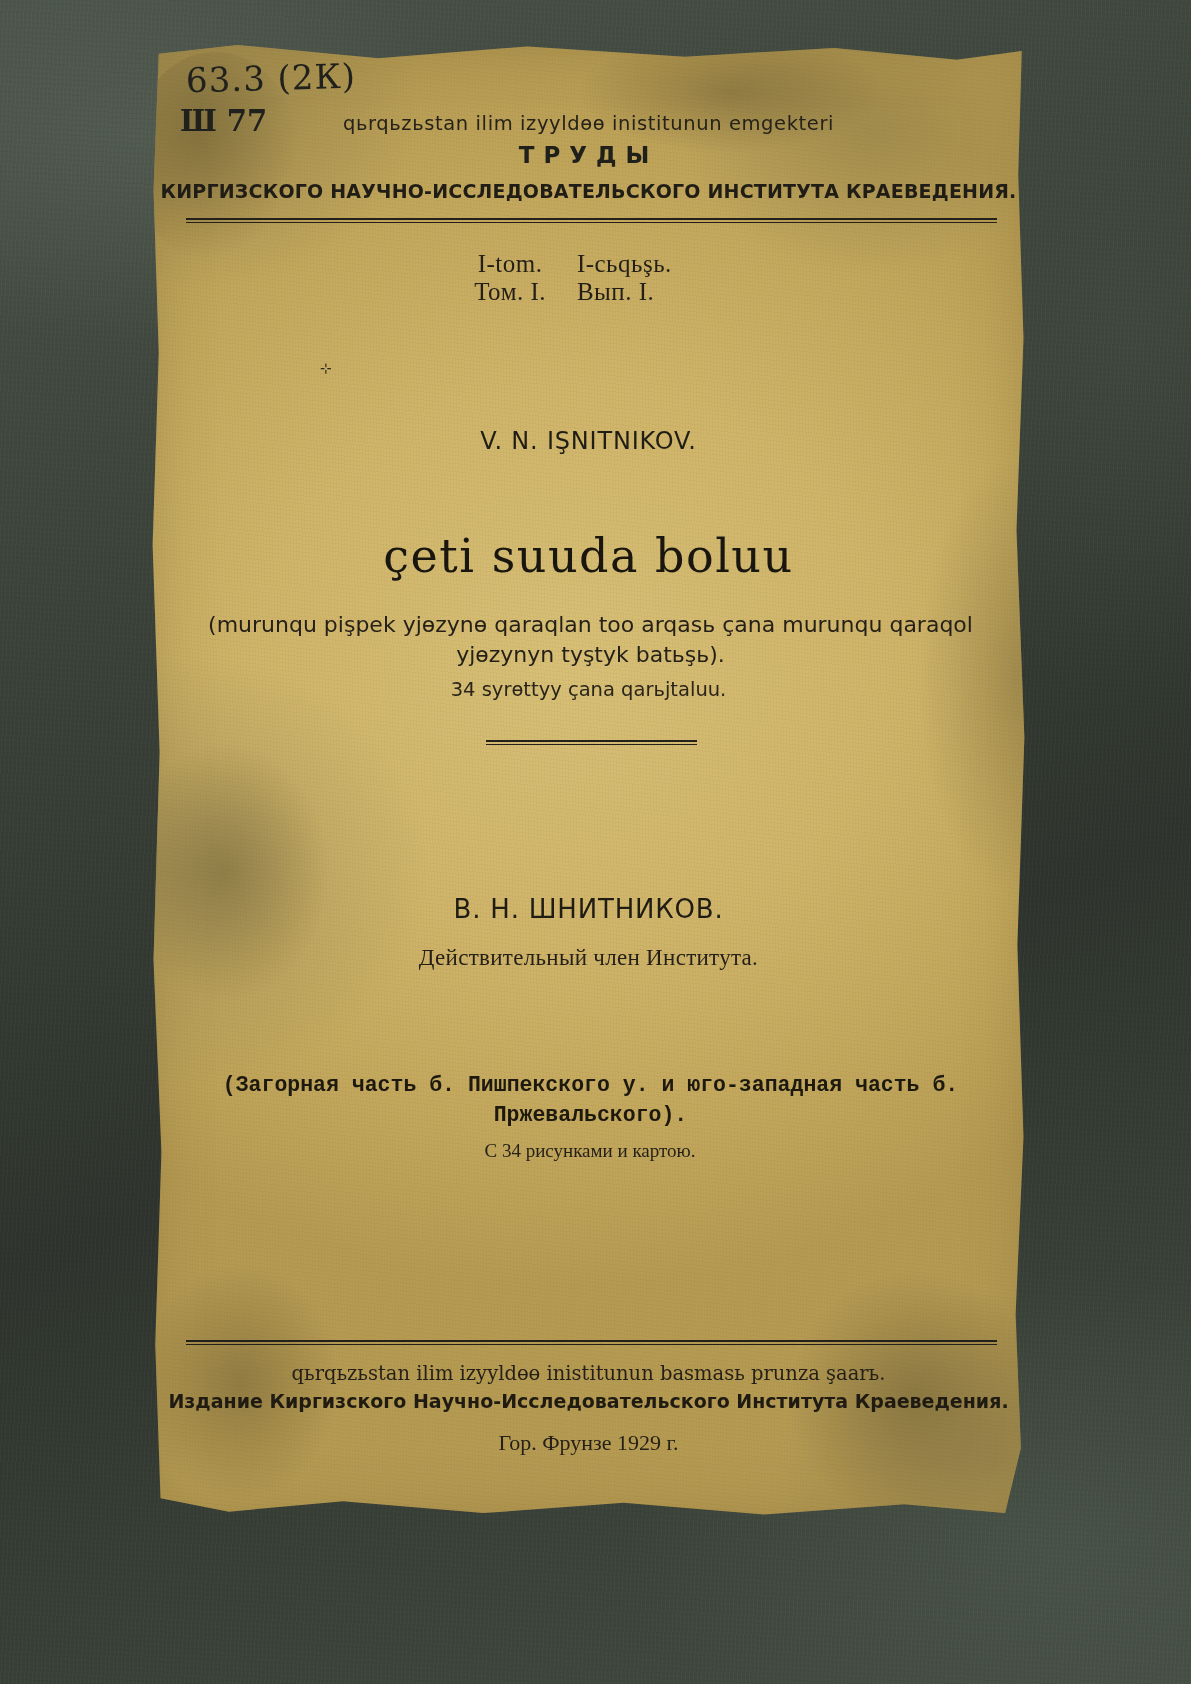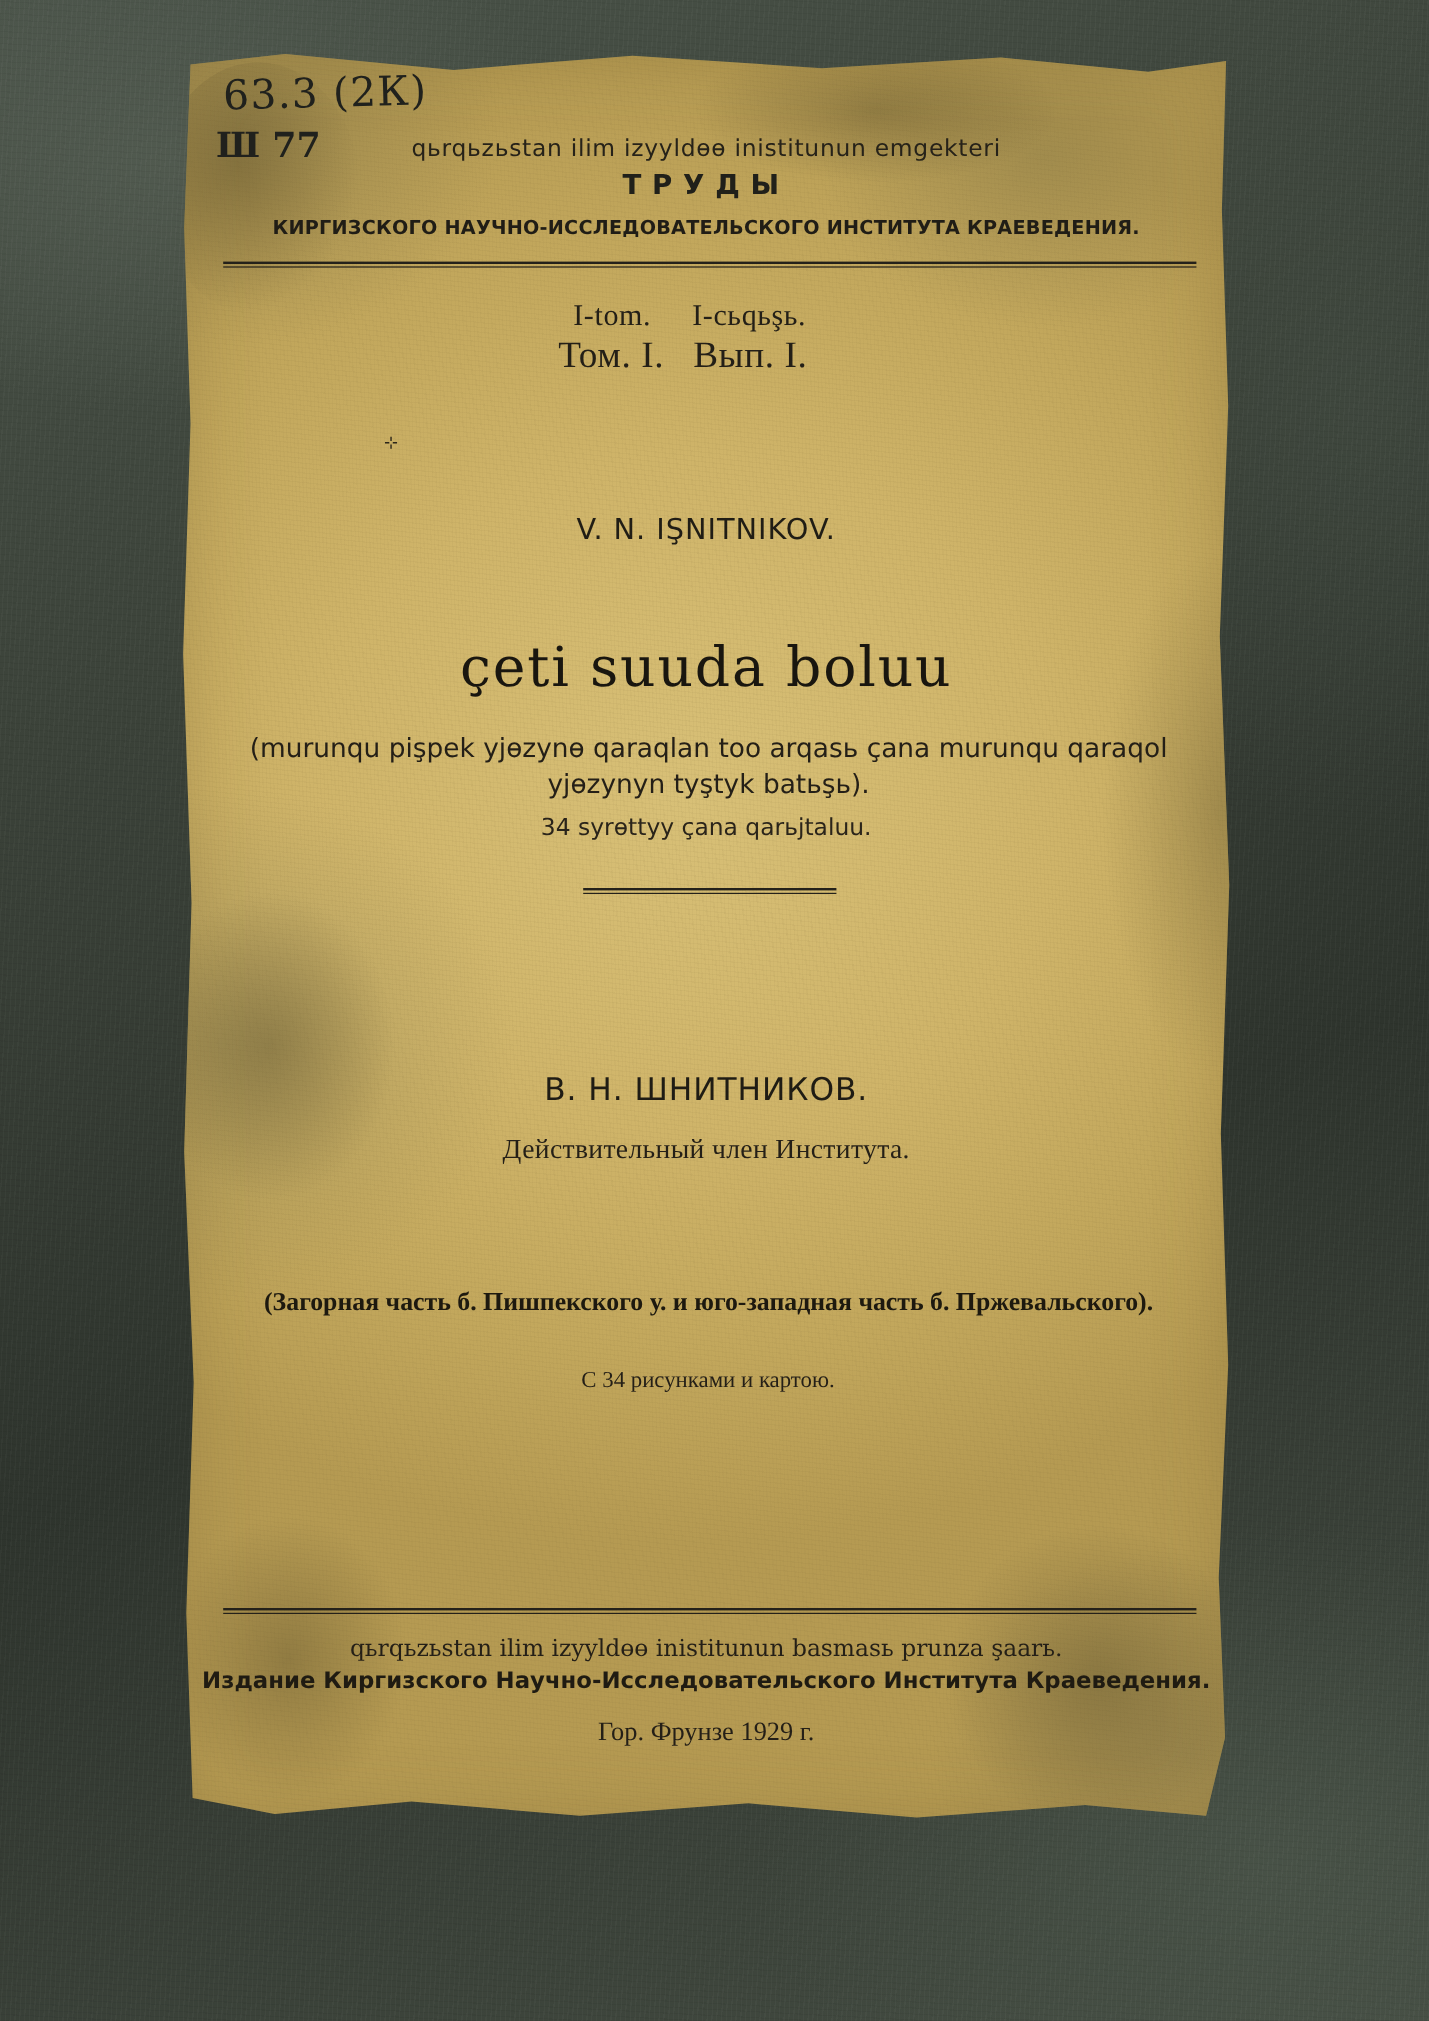--- a/index.html
+++ b/index.html
@@ -117,21 +117,21 @@
     font-size: 23px;
     letter-spacing: 9px;
     color: #20201a;
   }
   #hdr-ru {
     position: absolute;
     left: 0; right: 0;
     top: 138px;
     font-family: "DejaVu Sans", sans-serif;
     font-weight: bold;
-    font-size: 16px;
+    font-size: 19px;
     letter-spacing: .2px;
     color: #201d16;
   }
 
   .rule-double {
     position: absolute;
     left: 36px;
     right: 30px;
     height: 5px;
   }
@@ -147,21 +147,21 @@
   .rule-double::after  { top: 4px; height: 1px; }
 
   #rule-top { top: 176px; }
 
   #vol-line1 {
     position: absolute; left: 0; right: 0; top: 208px;
     font-size: 25px; letter-spacing: .5px; color: #231f17;
   }
   #vol-line2 {
     position: absolute; left: 0; right: 0; top: 236px;
-    font-size: 31px; letter-spacing: .5px; color: #231f17;
+    font-size: 25px; letter-spacing: .5px; color: #231f17;
   }
   #vol-line1 .c2, #vol-line2 .c2 { display: inline-block; width: 150px; text-align: left; }
   #vol-line1 .c1, #vol-line2 .c1 { display: inline-block; width: 120px; }
 
   #author-lat {
     position: absolute; left: 0; right: 0; top: 385px;
     font-family: "DejaVu Sans", sans-serif;
     font-size: 24px; letter-spacing: .8px; color: #201d15;
   }
   #author-lat-sub {
@@ -209,21 +209,21 @@
   }
 
   #title-ru {
     position: absolute; left: 0; right: 0; top: 965px;
     font-family: "DejaVu Sans", sans-serif;
     font-weight: bold;
     font-size: 41px; letter-spacing: .5px; color: #161309;
   }
   #subtitle-ru {
     position: absolute; left: 20px; right: 16px; top: 1028px;
-    font-family: Liberation Serif, serif;
+    font-family: Liberation Mono, monospace;
     font-weight: bold;
     font-size: 21.5px; line-height: 30px; color: #1d190f;
   }
   #figs-ru {
     position: absolute; left: 3px; right: 0; top: 1098px;
     font-size: 19px; color: #241f17;
   }
 
   #rule-bottom { top: 1298px; }
 

